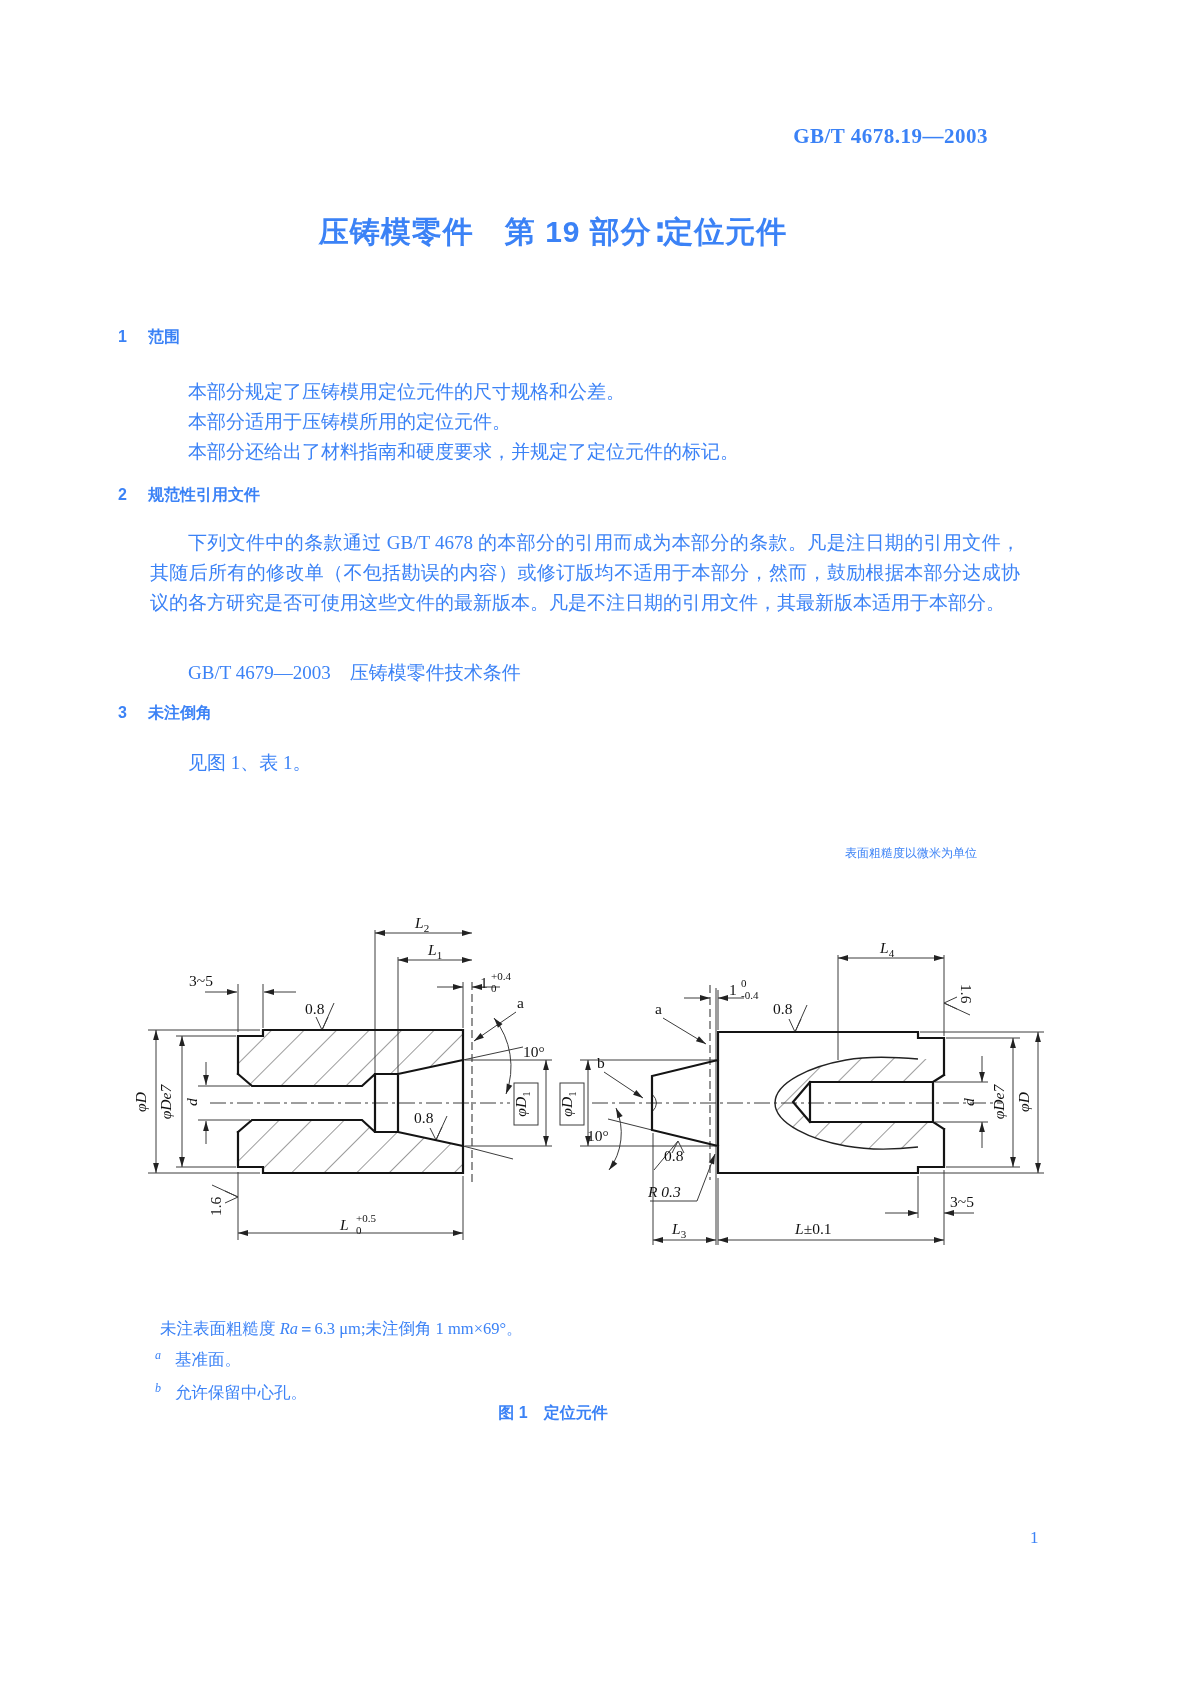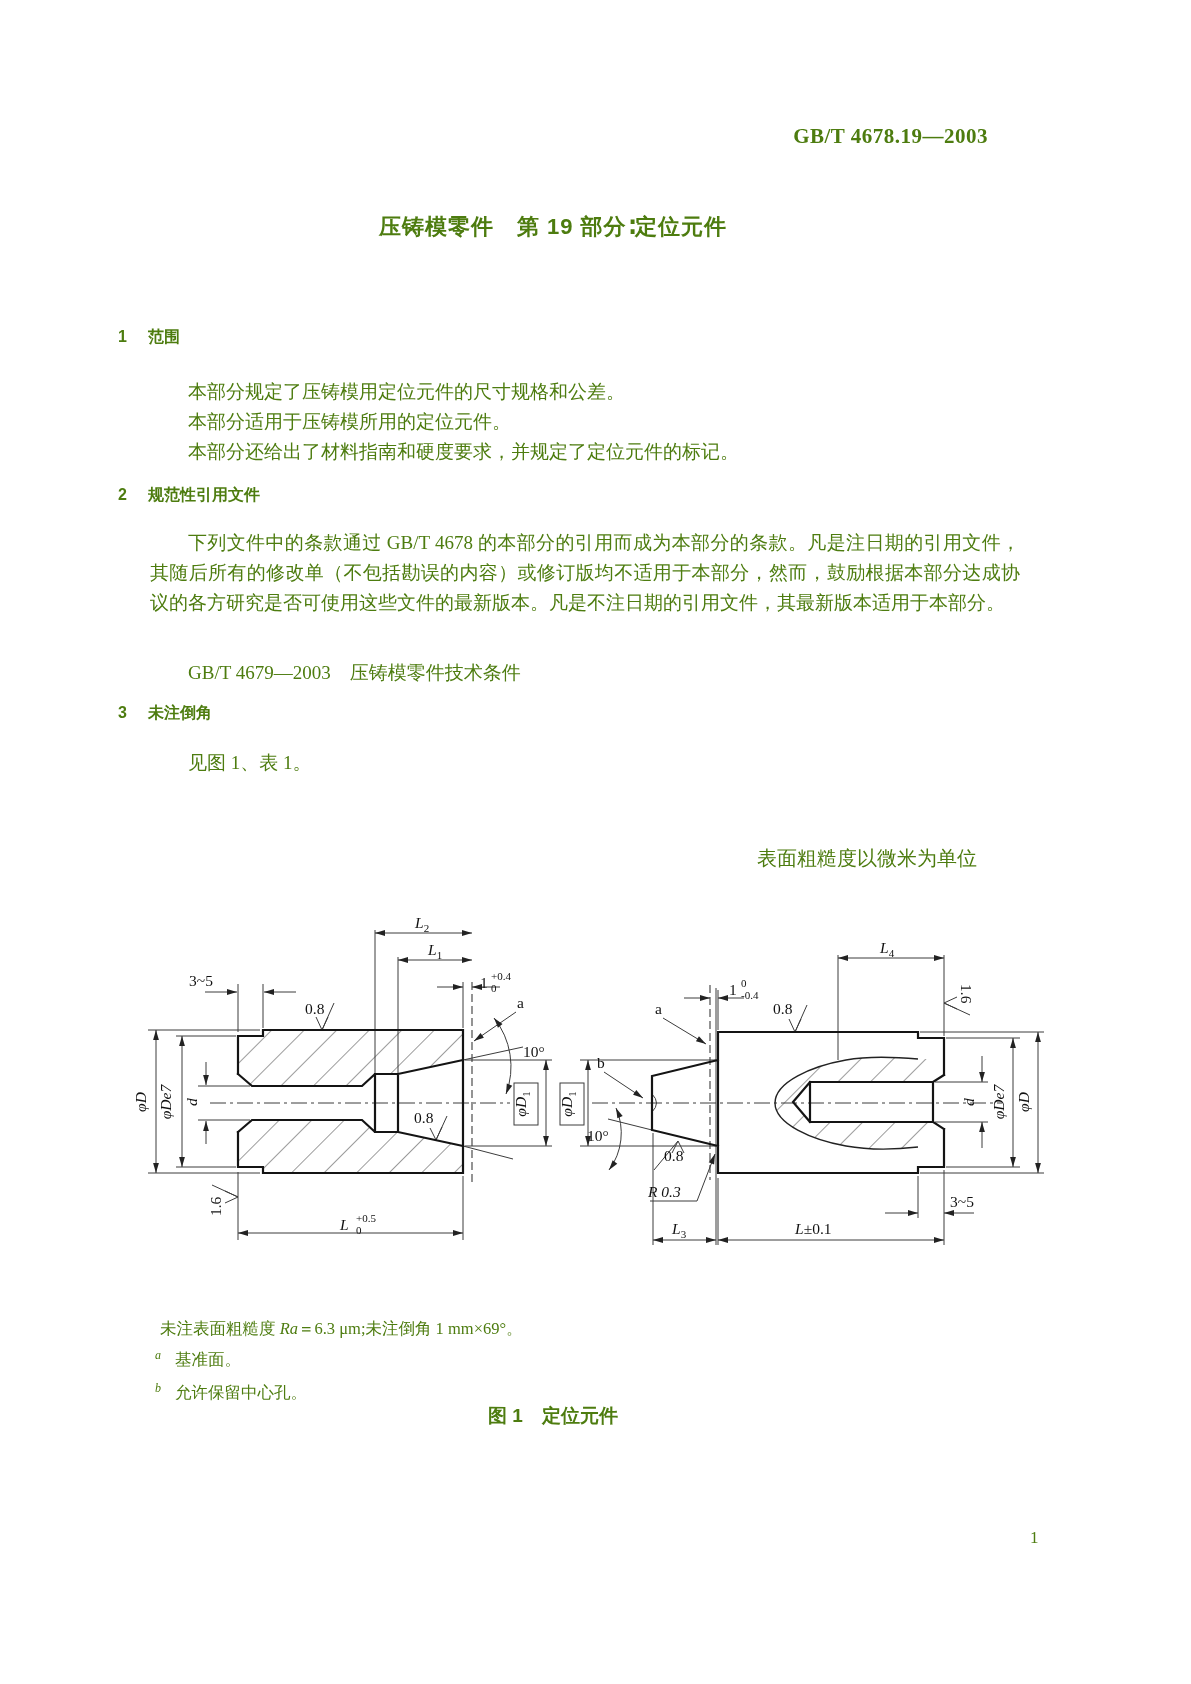--- a/index.html
+++ b/index.html
@@ -1,30 +1,30 @@
 <!DOCTYPE html>
 <html><head>
 <meta charset="utf-8">
 <style>
   html,body{margin:0;padding:0;background:#888;}
   .page{position:relative;width:1191px;height:1684px;background:#ffffff;
-        font-family:"Liberation Serif",serif;color:#4d7c0f;overflow:hidden;margin:0 auto;}
+        font-family:"Liberation Serif",serif;color:#3b82f6;overflow:hidden;margin:0 auto;}
   .abs{position:absolute;}
   .docnum{font-weight:bold;font-size:21px;letter-spacing:.5px;font-family:"Liberation Serif",serif;}
-  .title{font-family:"Liberation Sans",sans-serif;font-weight:bold;font-size:22px;letter-spacing:1px;}
+  .title{font-family:"Liberation Sans",sans-serif;font-weight:bold;font-size:30px;letter-spacing:1px;}
   .h{font-family:"Liberation Sans",sans-serif;font-weight:bold;font-size:16px;}
   .h .num{display:inline-block;min-width:30px;}
   .bp{font-size:19px;line-height:30px;}
   .ind{text-indent:2em;margin-left:32px;}
   .just{text-align:justify;}
-  .unit{font-size:20px;}
+  .unit{font-size:12px;}
   .note{font-size:16.5px;}
   .fnm{font-size:12px;vertical-align:6px;font-style:italic;}
   .fnt{font-size:16.5px;margin-left:14px;}
-  .cap{font-family:"Liberation Sans",sans-serif;font-weight:bold;font-size:19px;text-align:center;}
+  .cap{font-family:"Liberation Sans",sans-serif;font-weight:bold;font-size:16px;text-align:center;}
   .pgn{font-size:17px;}
   
   .tk{fill:none;stroke:#141414;stroke-width:2.2;stroke-linecap:square;stroke-linejoin:miter;}
   .md{fill:none;stroke:#222;stroke-width:1.4;}
   .tn{fill:none;stroke:#3c3c3c;stroke-width:1;}
   .dim{fill:none;stroke:#3c3c3c;stroke-width:1;}
   .cl{fill:none;stroke:#3c3c3c;stroke-width:1;stroke-dasharray:16 4 3 4;}
   .dsh{fill:none;stroke:#3c3c3c;stroke-width:1.1;stroke-dasharray:8 4;}
   .wf{fill:#ffffff;stroke:none;}
   svg text{fill:#111;font-family:"Liberation Serif",serif;}

